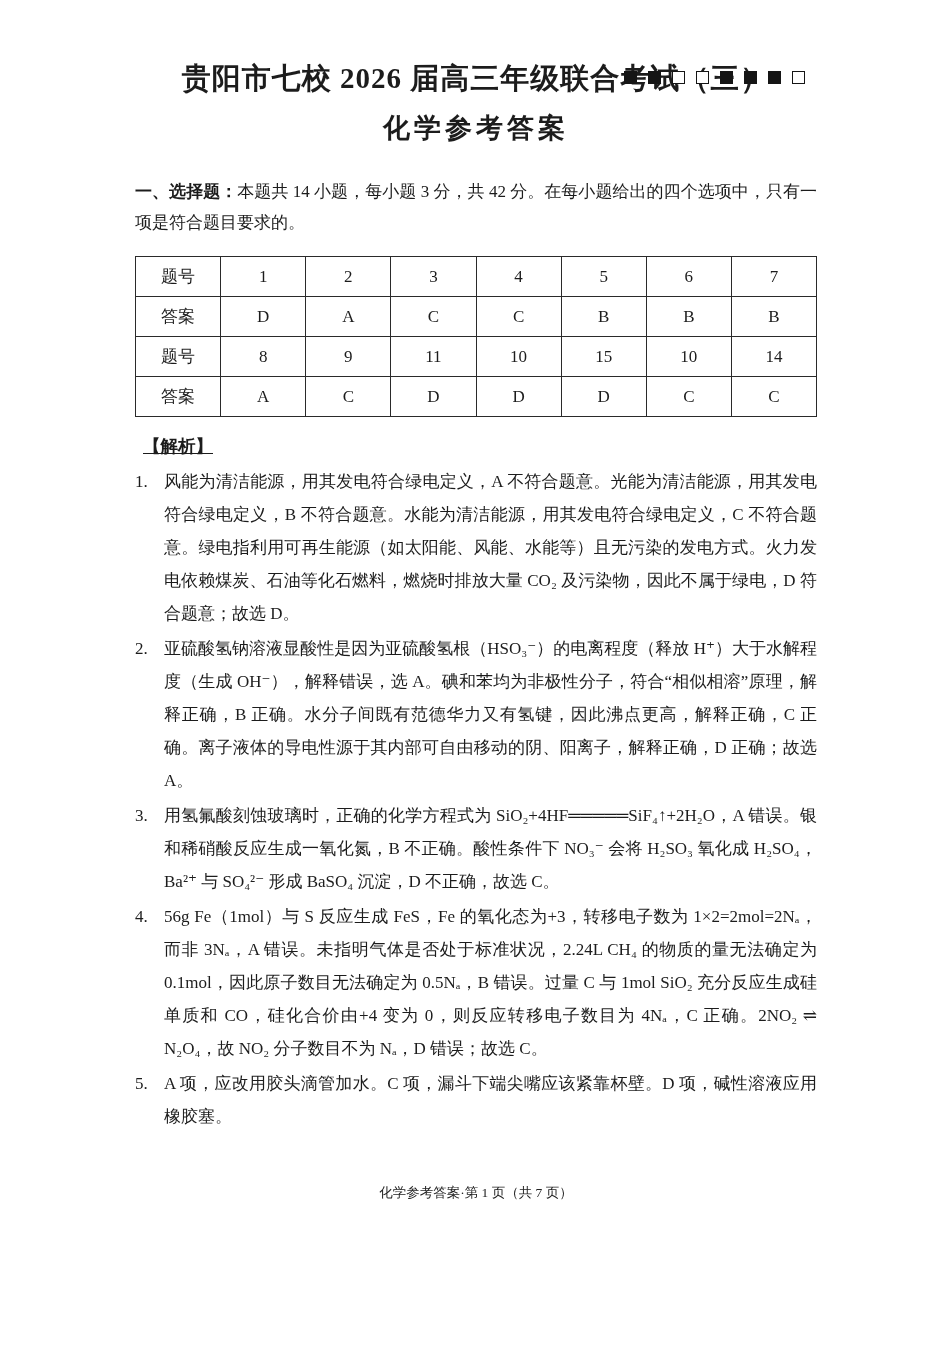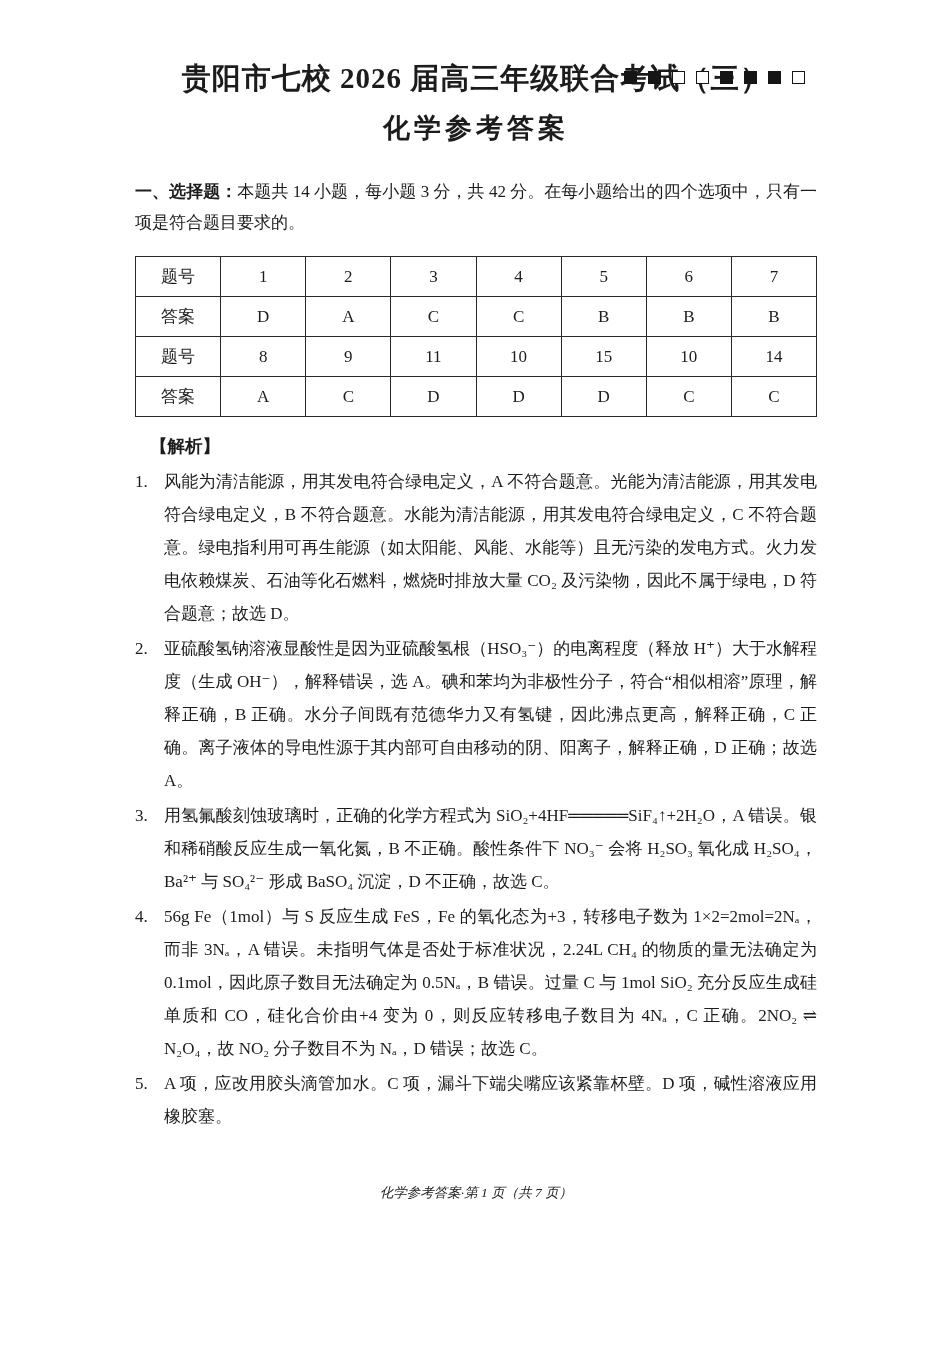--- a/index.html
+++ b/index.html
@@ -25,33 +25,33 @@
   .section-heading { margin: 30px 0 0; font-size: 17px; line-height: 31px; text-align: justify; }
   .sec-label { font-family: "Liberation Sans", "DejaVu Sans", sans-serif; font-weight: bold; }
 
   .answer-table { border-collapse: collapse; table-layout: fixed; width: 100%; margin-top: 18px; }
   .answer-table td {
     border: 1.4px solid #2a2a2a; height: 40px; text-align: center;
     font-size: 17px; padding: 0; vertical-align: middle;
   }
 
   .analysis-label {
-    margin: 17px 15px 7px;
+    margin: 17px 8px 7px;
     font-family: "Liberation Sans", "DejaVu Sans", sans-serif;
-    font-weight: bold; font-size: 17.5px;
+    font-weight: bold; font-size: 17.5px; text-decoration: underline;
   }
 
   .analysis-list { }
   .item { display: flex; margin-bottom: 2px; font-size: 17px; line-height: 33px; }
   .item-num { flex: 0 0 29px; width: 29px; }
   .item-text { flex: 1; text-align: justify; }
 
   .footer {
     position: absolute; top: 1184px; left: 0; width: 100%;
-    text-align: center; font-size: 13.5px; color: #222; font-style: italic;
+    text-align: center; font-size: 13.5px; color: #222;
   }
 </style>
 </head>
 <body>
 
 <div class="page">
 
   <div class="reg-marks">
       <span class="reg-mark filled"></span>
       <span class="reg-mark filled"></span>

